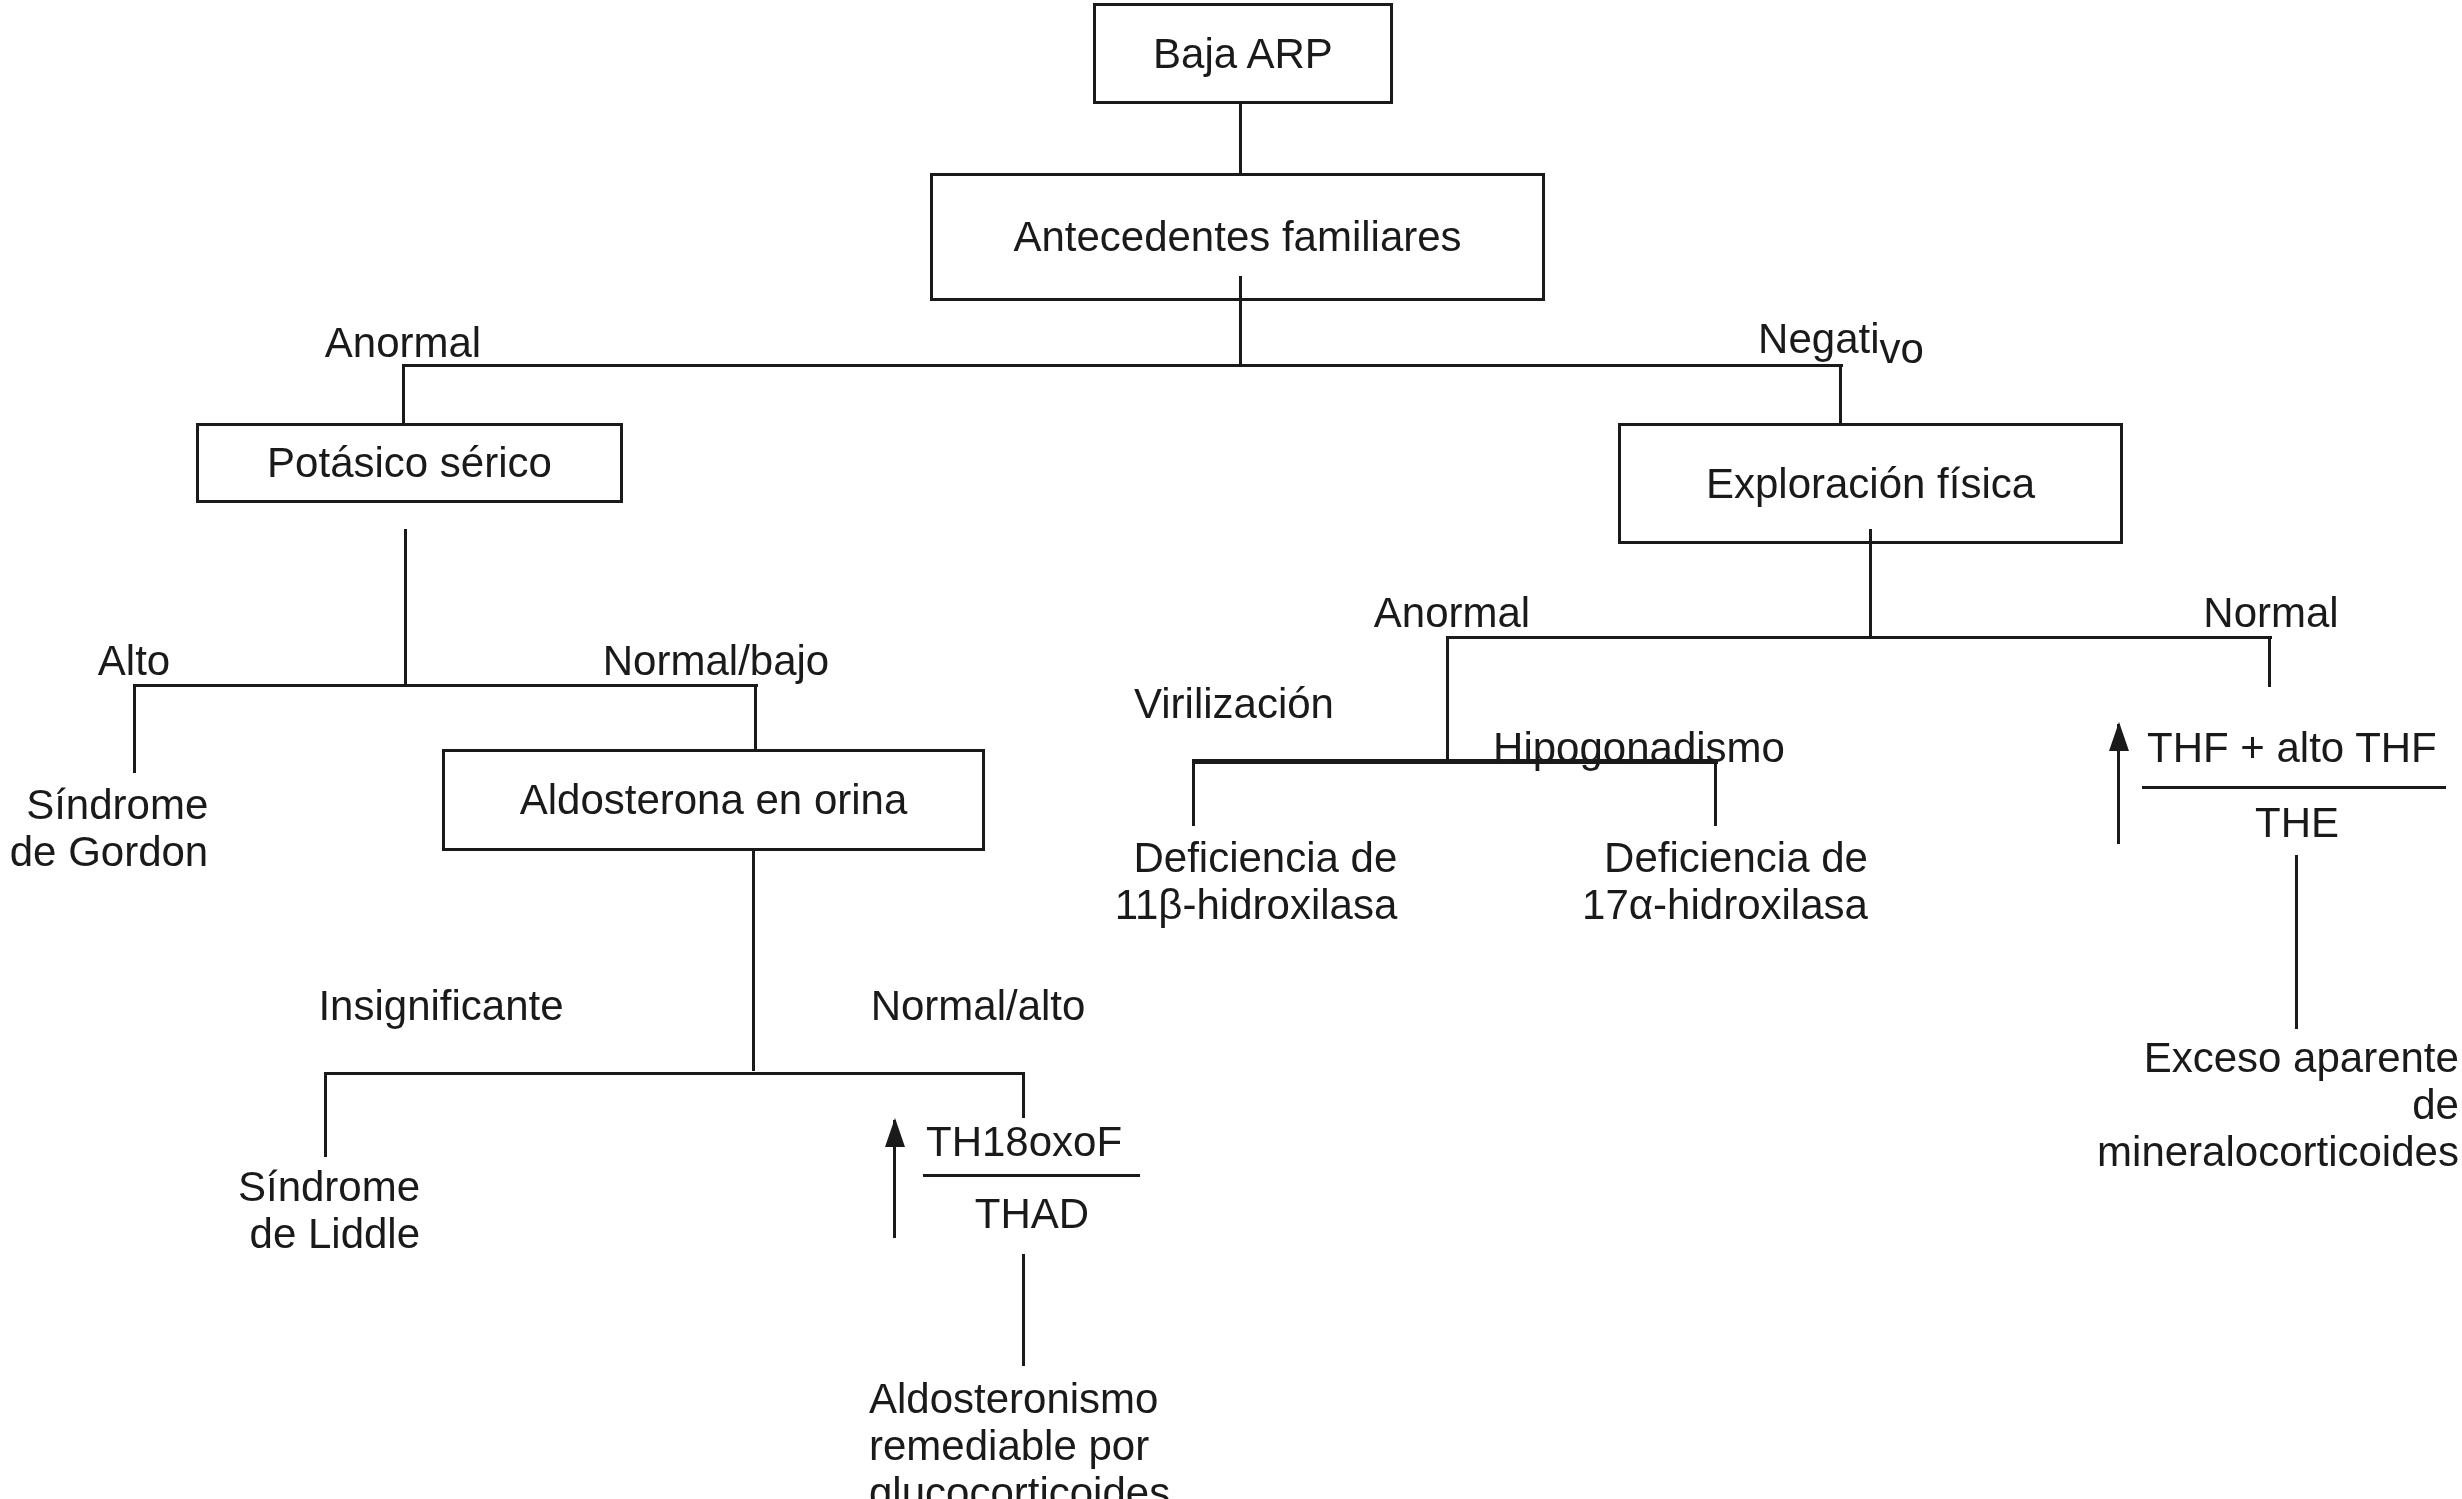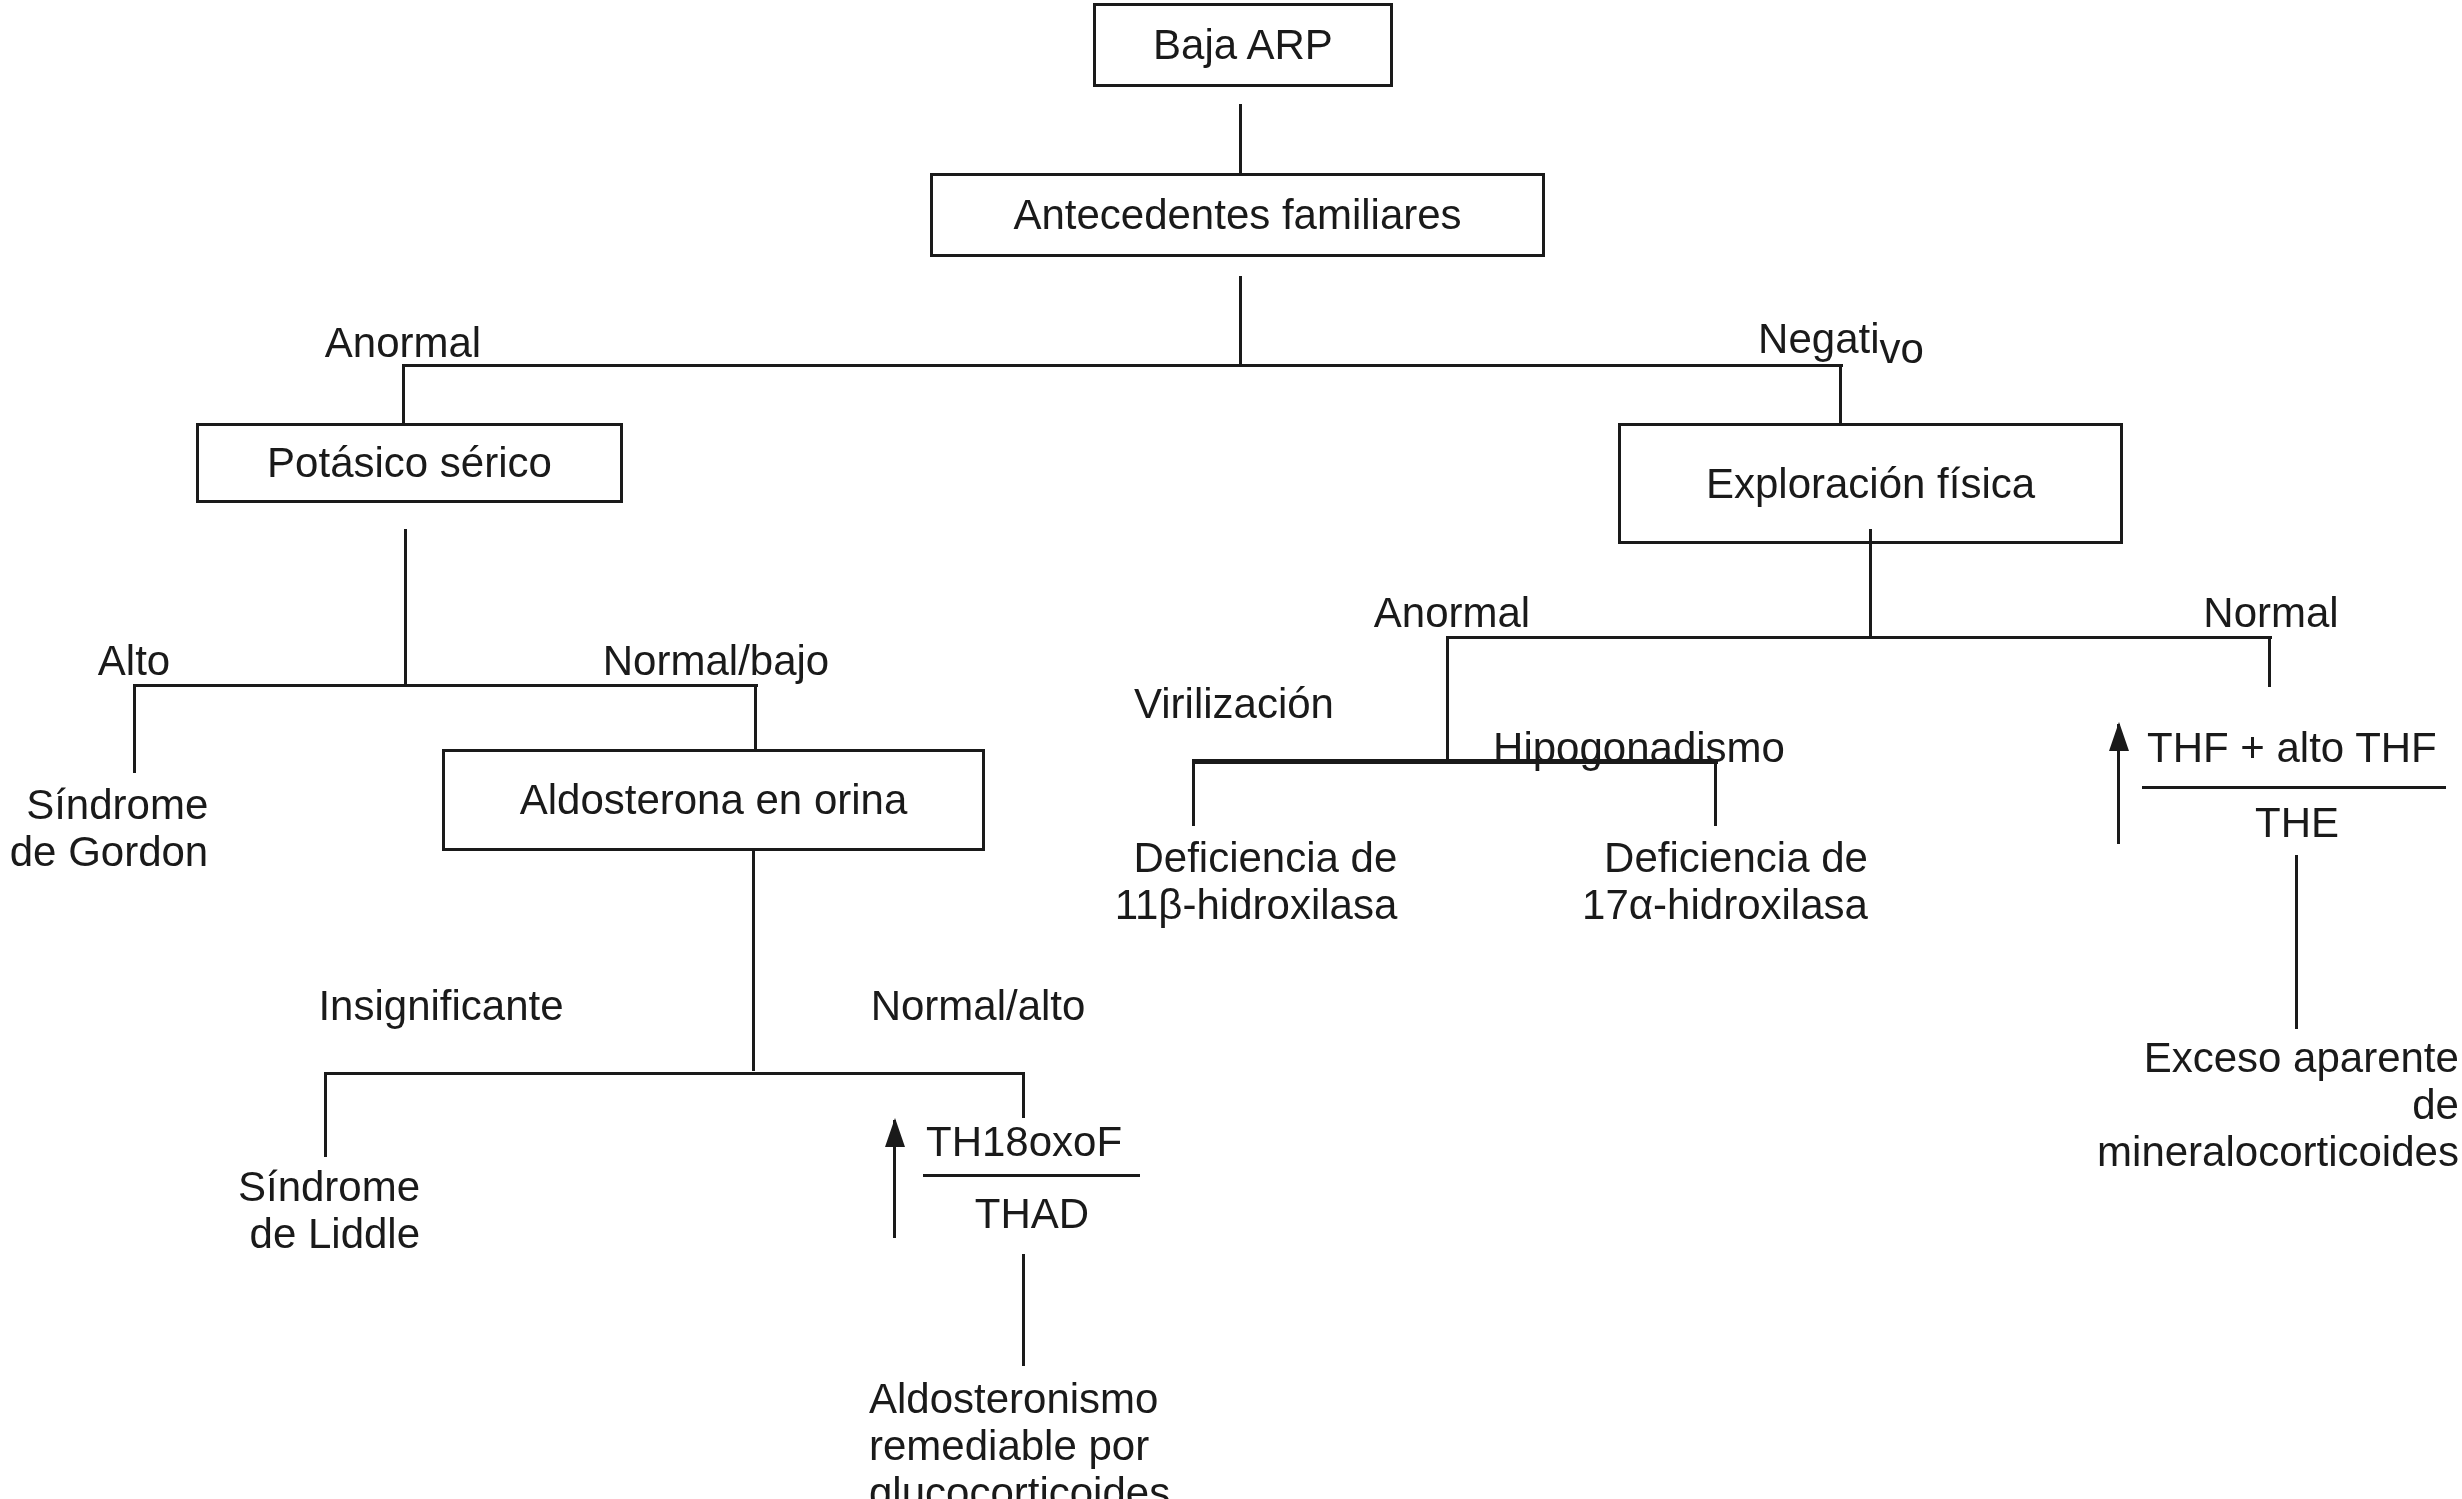--- a/index.html
+++ b/index.html
@@ -35,25 +35,25 @@
     transform:translateX(-50%); width:0; height:0;
     border-left:10.4px solid transparent; border-right:10.4px solid transparent;
     border-bottom:29px solid var(--ink);
   }
 </style>
 </head>
 <body>
 
 <div class="canvas">
 
-  <div class="box" style="left:1093px; top:3.2px; width:300px; height:84px;">
+  <div class="box" style="left:1093px; top:3.2px; width:300px; height:101px;">
     <span>Baja ARP</span>
   </div>
 
-  <div class="box" style="left:930px; top:173px; width:615px; height:84px;">
+  <div class="box" style="left:930px; top:173px; width:615px; height:128px;">
     <span>Antecedentes familiares</span>
   </div>
 
   <div class="box" style="left:196px; top:423px; width:427px; height:80px;">
     <span>Potásico sérico</span>
   </div>
 
   <div class="box" style="left:1618px; top:423px; width:505px; height:121px;">
     <span>Exploración física</span>
   </div>

